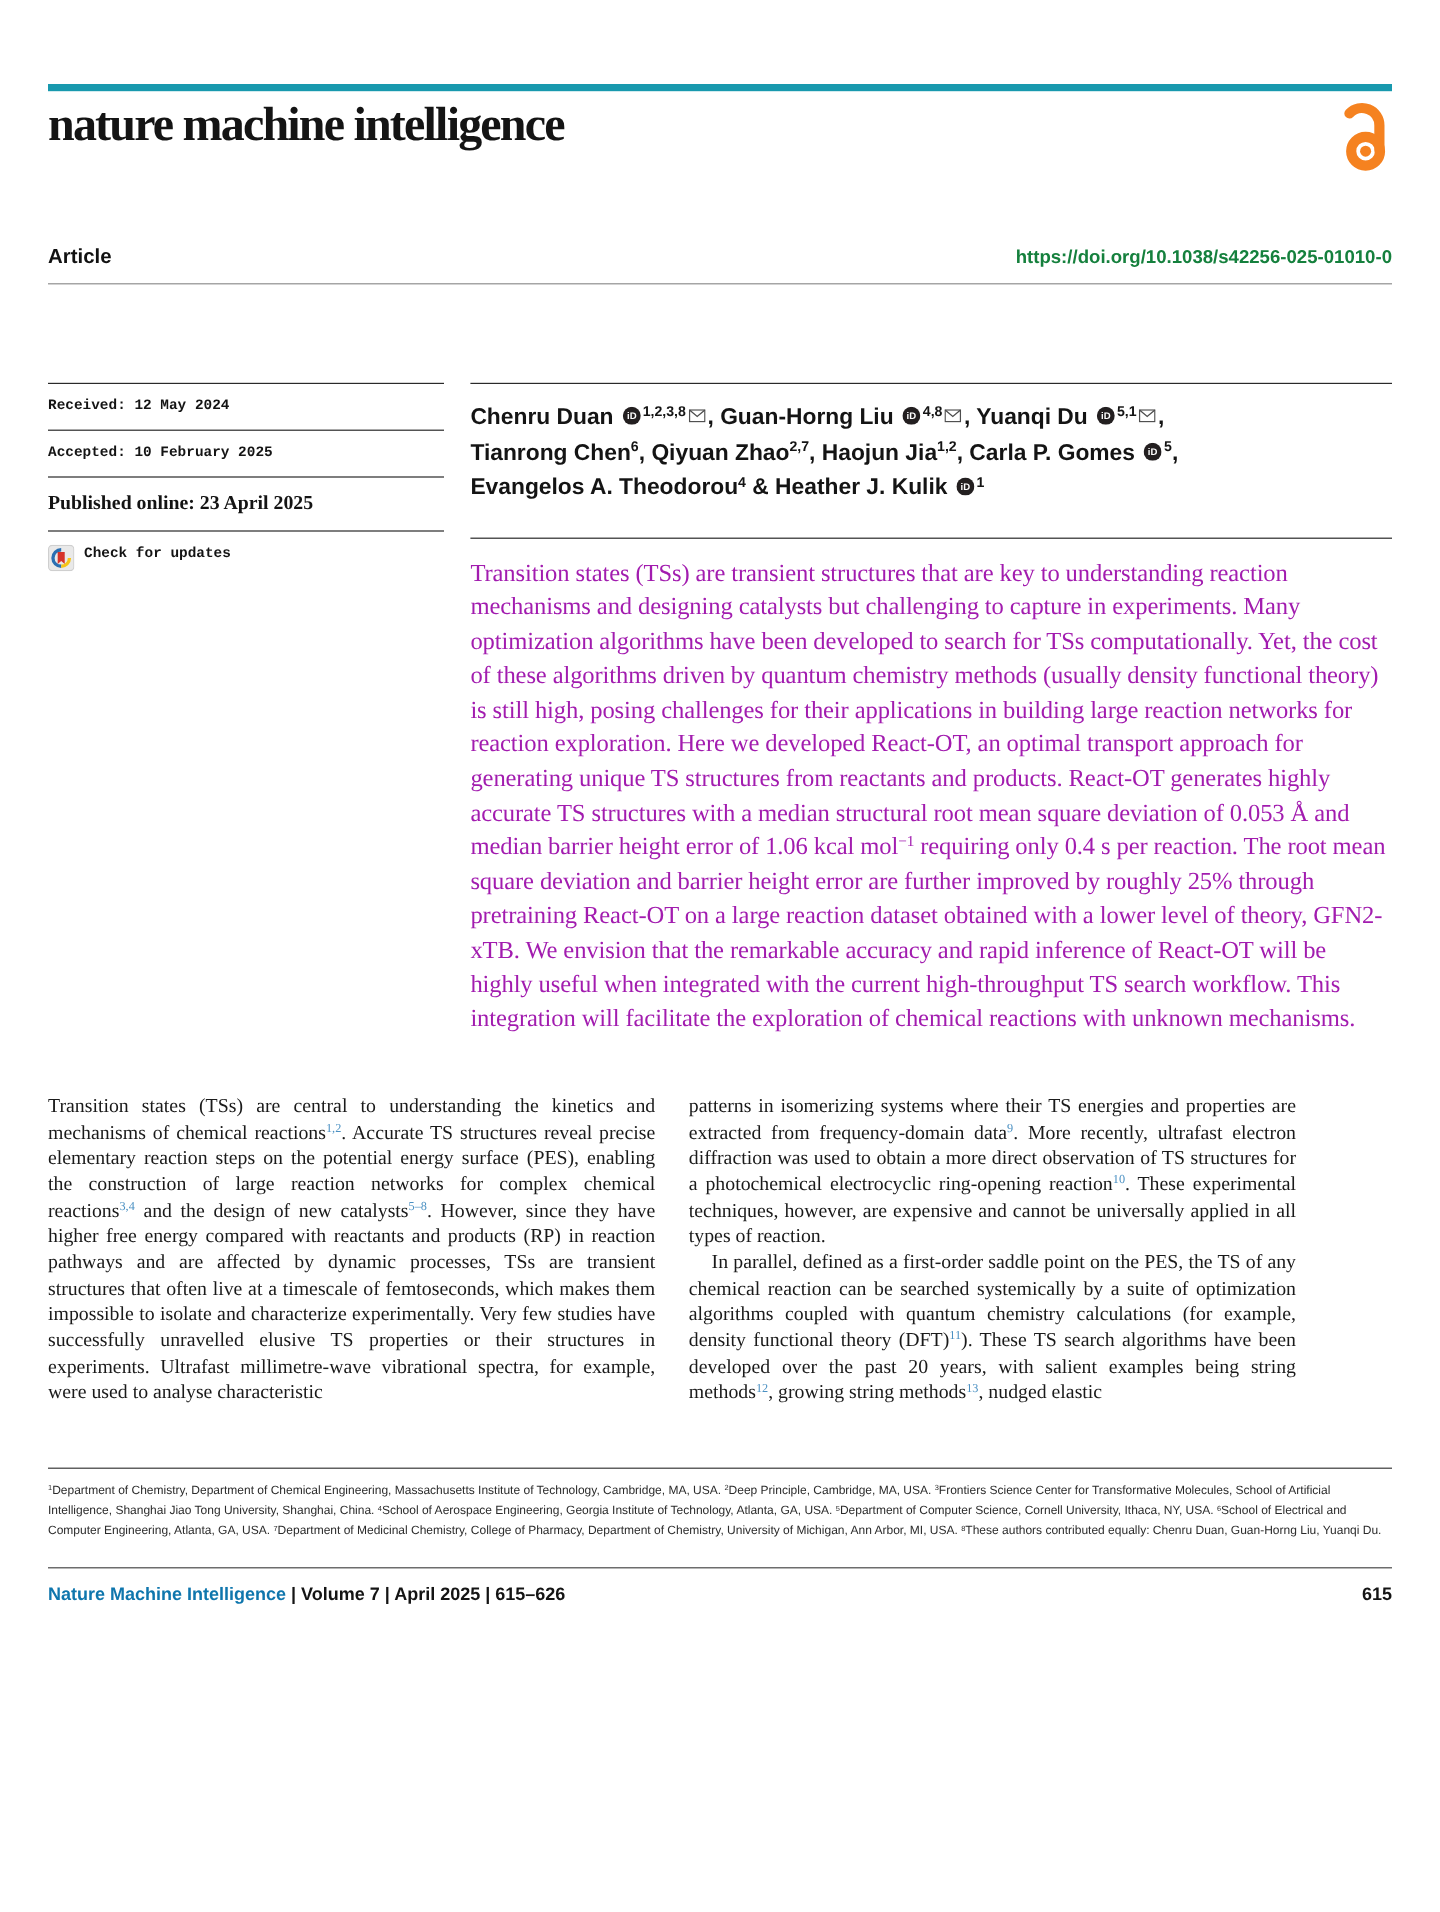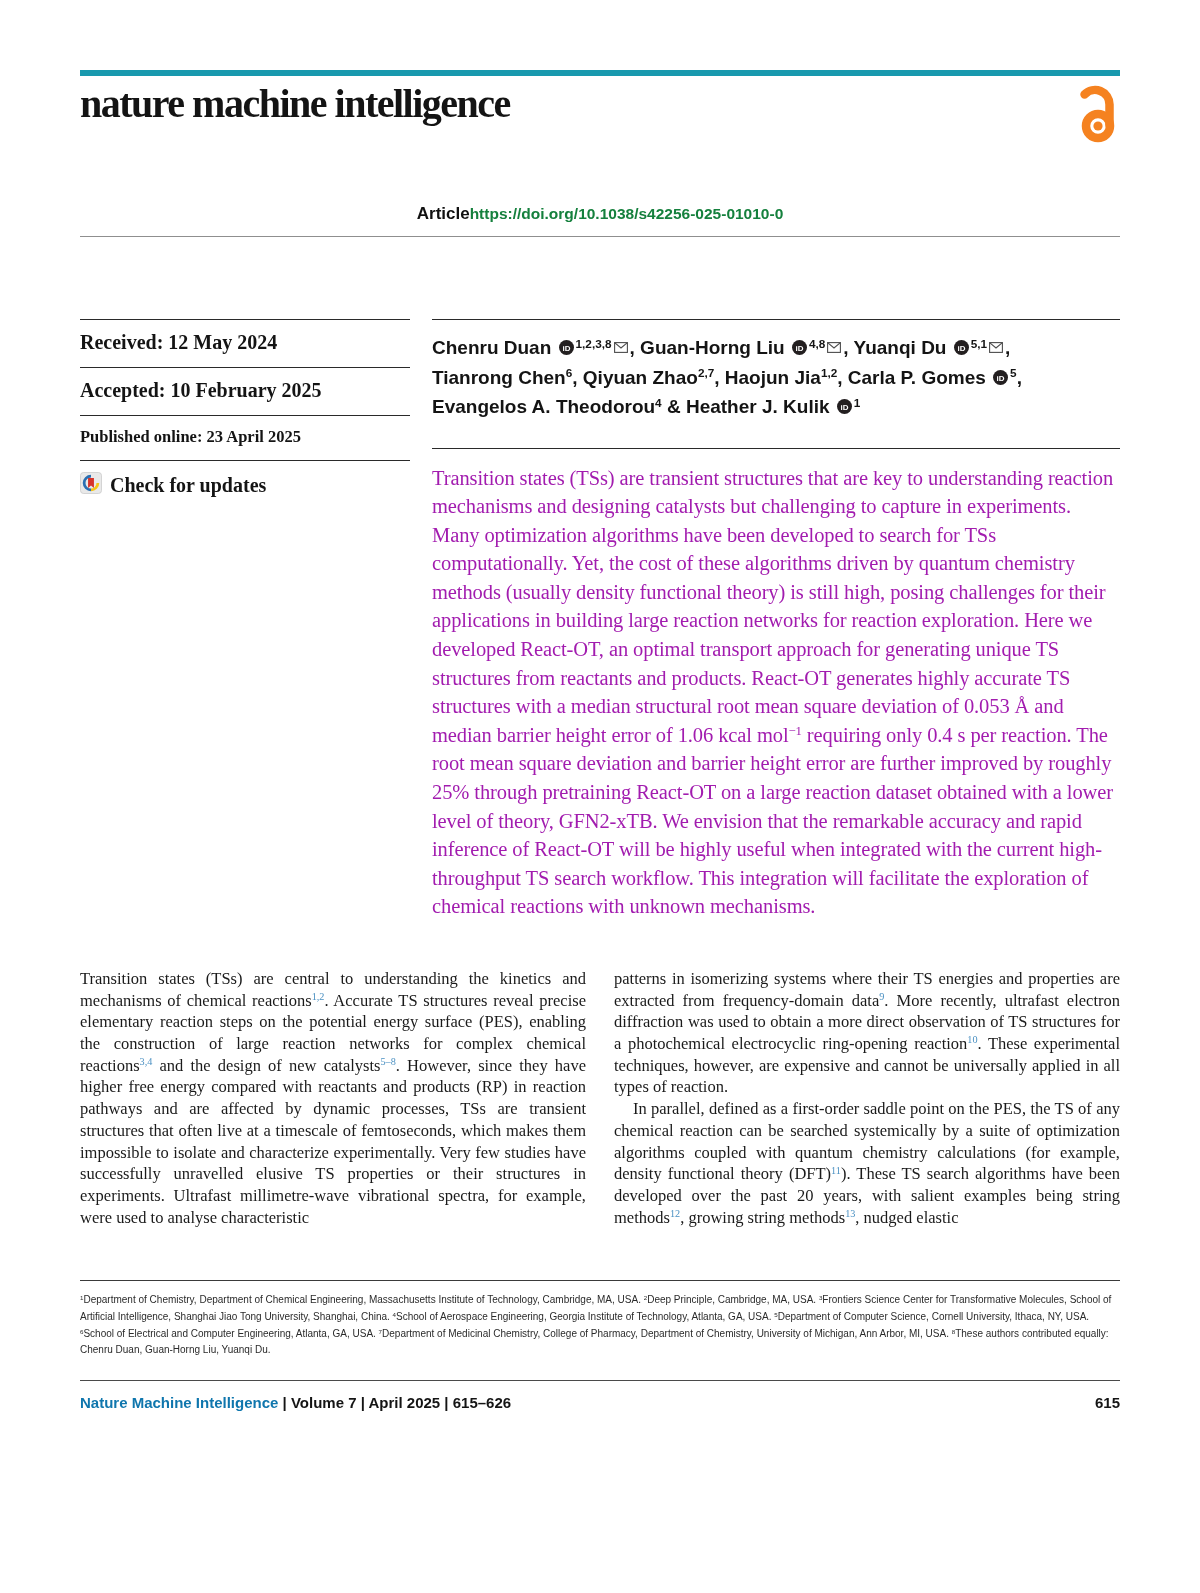--- a/index.html
+++ b/index.html
@@ -1,38 +1,38 @@
 <!DOCTYPE html>
 <html><head>
 <meta charset="utf-8">
 <style>
   html,body{margin:0;padding:0;background:#ffffff;}
   .page{
     width:1200px;height:1593px;box-sizing:border-box;
-    padding:0 80px;position:relative;overflow:hidden;
+    padding:0 40px;position:relative;overflow:hidden;
     background:#ffffff;color:#161616;
     font-family:"Liberation Serif",serif;
   }
   
   .topbar{margin-top:70px;height:6px;background:#1899ae;}
   .masthead{display:flex;justify-content:space-between;align-items:flex-start;margin-top:6px;height:70px;}
   .logo{font-family:"Liberation Serif",serif;font-weight:700;font-size:40px;letter-spacing:-1.5px;color:#141414;line-height:1.1;}
   .oa-icon{margin-top:2px;}
   
-  .article-row{display:flex;justify-content:center;align-items:baseline;margin-top:52px;font-family:"Liberation Sans",sans-serif;}
+  .article-row{display:flex;justify-content:space-between;align-items:baseline;margin-top:52px;font-family:"Liberation Sans",sans-serif;}
   .article-label{font-weight:700;font-size:17px;color:#111;}
   .doi{font-weight:700;font-size:15.5px;color:#15803d;text-decoration:none;}
   .rule-head{border-top:1.5px solid #8f8f8f;margin-top:12px;}
   
   .title{font-size:44px;line-height:1.17;font-weight:700;letter-spacing:-0.6px;margin:9px 0 0 0;color:#101010;}
   
   .info-grid{display:grid;grid-template-columns:330px 1fr;column-gap:22px;margin-top:82px;}
-  .meta-item{border-top:1.2px solid #2a2a2a;padding:11px 0 13px 0;font-family:Liberation Serif, serif;font-weight:700;font-size:20px;color:#141414;}
+  .meta-item{border-top:1.2px solid #2a2a2a;padding:11px 0 13px 0;font-family:Liberation Mono, monospace;font-weight:700;font-size:12px;color:#141414;}
   .meta-item.serif{font-family:"Liberation Serif",serif;font-weight:700;font-size:16.5px;}
-  .meta-item.check{display:flex;align-items:center;gap:8px;cursor:pointer;}
+  .meta-item.check{display:flex;align-items:flex-start;gap:8px;cursor:pointer;}
   .authors{border-top:1.2px solid #2a2a2a;padding-top:13px;font-family:"Liberation Sans",sans-serif;font-weight:700;font-size:19px;line-height:1.5;color:#141414;}
   .abstract{border-top:1.2px solid #2a2a2a;margin-top:25px;padding-top:15px;font-size:20.5px;line-height:1.395;letter-spacing:-0.1px;color:#a21caf;}
   
   .body-cols{display:flex;gap:28px;margin-top:47px;align-items:center;}
   .col{width:506px;font-size:16.5px;line-height:1.315;text-align:justify;color:#1a1a1a;}
   .col p{margin:0;}
   .col p.indent{text-indent:19px;}
   
   sup{font-size:62%;line-height:0;position:relative;vertical-align:baseline;top:-0.55em;}
   sup.link{color:#4a90c2;}

